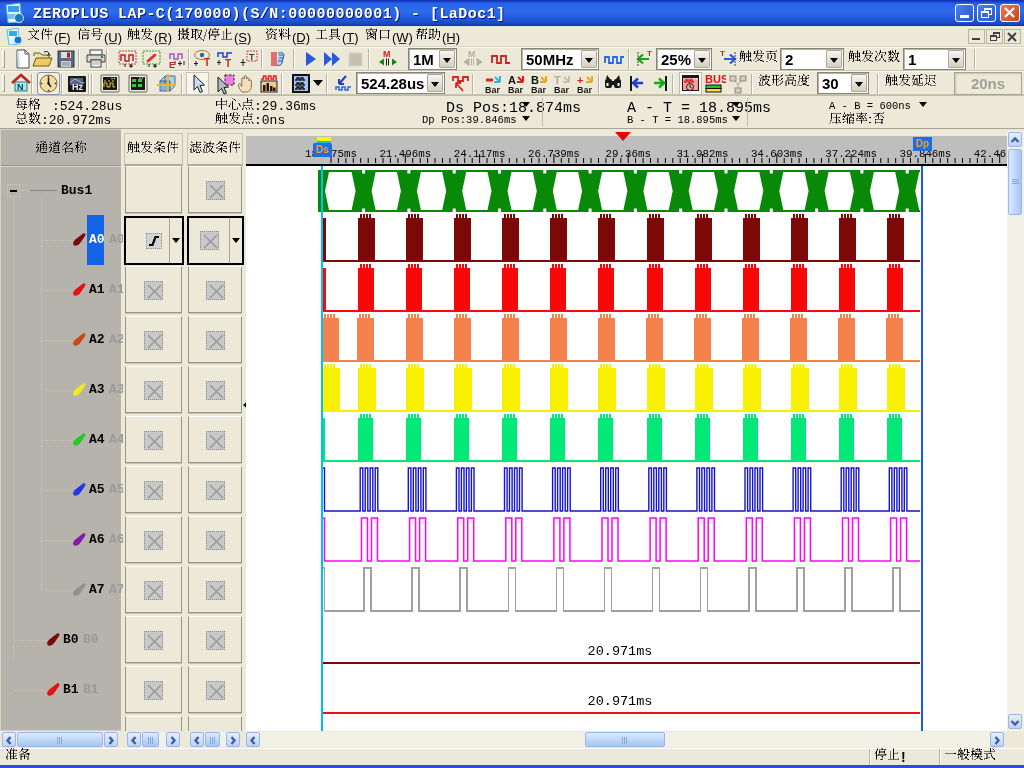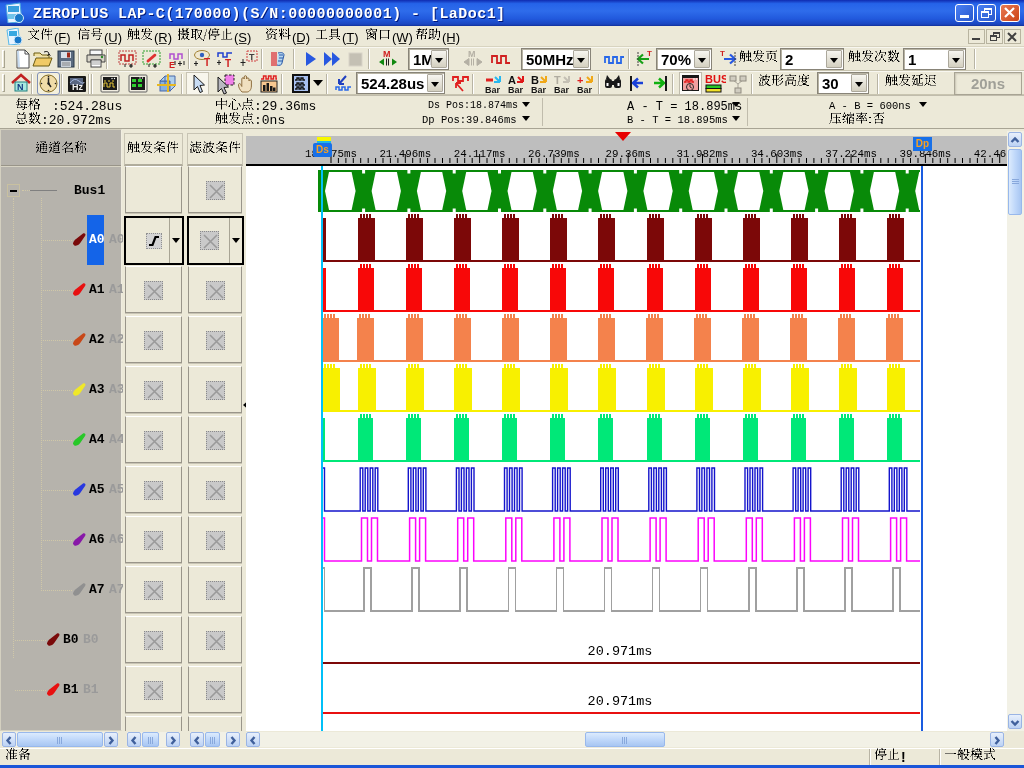--- a/index.html
+++ b/index.html
@@ -402,46 +402,46 @@
   </svg>
 <svg class="abs" style="left:344px;top:48px" width="22" height="22">
     <rect x="5" y="5" width="13" height="13" fill="#c4c0b4" stroke="#d8d4c8"></rect>
   </svg>
 <div class="abs sep" style="left:368px;top:49px"></div>
 <svg class="abs" style="left:377px;top:48px" width="22" height="22">
     <text x="6" y="9" font-size="9" font-weight="bold" fill="#d02020">M</text>
     <path d="M2,14 l5,-3.5 v7z M20,14 l-5,-3.5 v7z" fill="#108810"></path>
     <path d="M9.5,10.5 v7 m2,-7 v7" stroke="#202020"></path>
   </svg>
-<div class="abs combo" style="left:408px;top:48px;width:41px">
+<div class="abs combo" style="left:408px;top:48px;width:49px">
     <span class="t">1M</span>
     <span class="d"></span>
   </div>
 <svg class="abs" style="left:462px;top:48px" width="22" height="22">
     <text x="6" y="9" font-size="9" font-weight="bold" fill="#b4b0a4">M</text>
     <path d="M2,14 l5,-3.5 v7z M20,14 l-5,-3.5 v7z M9.5,10.5 v7 m2,-7 v7" fill="#b4b0a4" stroke="#b4b0a4"></path>
   </svg>
 <svg class="abs" style="left:490px;top:48px" width="22" height="22">
     <path d="M2,15 v-7 h5 v7 h4 v-7 h5 v7 h4" fill="none" stroke="#d02020" stroke-width="1.8"></path>
   </svg>
-<div class="abs combo" style="left:521px;top:48px;width:70px">
+<div class="abs combo" style="left:521px;top:48px;width:78px">
     <span class="t">50MHz</span>
     <span class="d"></span>
   </div>
 <svg class="abs" style="left:603px;top:48px" width="22" height="22">
     <path d="M2,15 v-6 h4 v6 h4 v-6 h4 v6 h4 v-6 h3" fill="none" stroke="#2868e8" stroke-width="1.8"></path>
   </svg>
 <div class="abs sep" style="left:628px;top:49px"></div>
 <svg class="abs" style="left:634px;top:48px" width="22" height="22">
     <path d="M15,11 h-10 m4,-4.5 l-5,4.5 5,4.5" stroke="#18a018" stroke-width="2.2" fill="none"></path>
     <path d="M4,4 v15" stroke="#404040" stroke-dasharray="2,1"></path>
     <text x="13" y="8" font-size="8" font-weight="bold" fill="#d02020">T</text>
   </svg>
 <div class="abs combo" style="left:656px;top:48px;width:56px">
-    <span class="t">70%</span>
+    <span class="t">25%</span>
     <span class="d"></span>
   </div>
 <svg class="abs" style="left:717px;top:48px" width="22" height="22">
     <path d="M7,11 h10 m-4,-4.5 l5,4.5 -5,4.5" stroke="#2858e0" stroke-width="2.2" fill="none"></path>
     <path d="M18,4 v15" stroke="#404040" stroke-dasharray="2,1"></path>
     <text x="3" y="8" font-size="8" font-weight="bold" fill="#d02020">T</text>
   </svg>
 <svg class="abs" style="left:739px;top:48px" width="41" height="23">
     <use href="#g4" x="0.0"></use>
     <use href="#g5" x="13.0"></use>
@@ -654,23 +654,23 @@
     <use href="#g32" x="13.0"></use>
     <use href="#g33" x="26.0"></use>
   </svg>
 <div class="abs itext" style="left:254px;top:99px">:29.36ms</div>
 <svg class="abs" style="left:215px;top:110px" width="41" height="23">
     <use href="#g4" x="0.0"></use>
     <use href="#g5" x="13.0"></use>
     <use href="#g33" x="26.0"></use>
   </svg>
 <div class="abs itext" style="left:254px;top:113px">:0ns</div>
-<div class="abs itext" style="left:428px;top:100px;font-size:10px">Ds Pos:18.874ms</div>
+<div class="abs itext" style="left:446px;top:100px;font-size:15px">Ds Pos:18.874ms</div>
 <div class="abs itext" style="left:422px;top:114px;font-size:10.5px">Dp Pos:39.846ms</div>
-<div class="abs itext" style="left:627px;top:100px;font-size:12px">A - T = 18.895ms</div>
+<div class="abs itext" style="left:627px;top:100px;font-size:15px">A - T = 18.895ms</div>
 <div class="abs itext" style="left:627px;top:114px;font-size:10.5px">B - T = 18.895ms</div>
 <div class="abs itext" style="left:829px;top:100px;font-size:10.5px">A - B = 600ns</div>
 <svg class="abs" style="left:829px;top:110px" width="57" height="23">
     <use href="#g34" x="0.0"></use>
     <use href="#g35" x="13.0"></use>
     <use href="#g36" x="26.0"></use>
     <use href="#g37" x="39.0"></use>
     <use href="#g38" x="43.0"></use>
   </svg>
 <div class="abs darr" style="left:522px;top:102px"></div>
@@ -686,21 +686,21 @@
     <use href="#g39" x="0.0"></use>
     <use href="#g40" x="13.0"></use>
     <use href="#g41" x="26.0"></use>
     <use href="#g42" x="39.0"></use>
   </svg>
 <div class="abs" style="left:7px;top:184px;width:13px;height:13px;border:1px solid #c8c0a0;background:#b6b3ac">
     <div style="position:absolute;left:2px;top:5px;width:7px;height:2px;background:#000"></div>
   </div>
 <div class="abs" style="left:22px;top:190px;width:8px;height:1px;border-top:1px dotted #d0c8a8"></div>
 <div class="abs" style="left:30px;top:190px;width:27px;height:1px;background:#808080"></div>
-<div class="abs chlabel" style="left:74px;top:183px">Bus1</div>
+<div class="abs chlabel" style="left:61px;top:183px">Bus1</div>
 <div class="abs" style="left:13px;top:198px;width:1px;height:460px;border-left:1px dotted #d0c8a8"></div>
 <div class="abs" style="left:41px;top:198px;width:1px;height:393px;border-left:1px dotted #d0c8a8"></div>
 <div class="abs" style="left:43px;top:240px;width:29px;height:1px;border-top:1px dotted #d0c8a8"></div>
 <svg class="abs" style="left:72px;top:232px" width="16" height="14">
     <path d="M1,12 c0,0 0,-3 3,-5 l7,-5.5 c1.5,-1 3.2,0.6 2.2,2.2 l-5,7.3 c-2,3 -5.5,2.7 -5.5,2.7 z" fill="#7a0a0a"></path>
   </svg>
 <div class="abs" style="left:87px;top:215px;width:17px;height:50px;background:#1464e8"></div>
 <div class="abs chlabel" style="left:89px;top:232px;color:#fff">A0</div>
 <div class="abs chlabel2" style="left:109px;top:232px">A0</div>
 <div class="abs" style="left:43px;top:290px;width:29px;height:1px;border-top:1px dotted #d0c8a8"></div>

